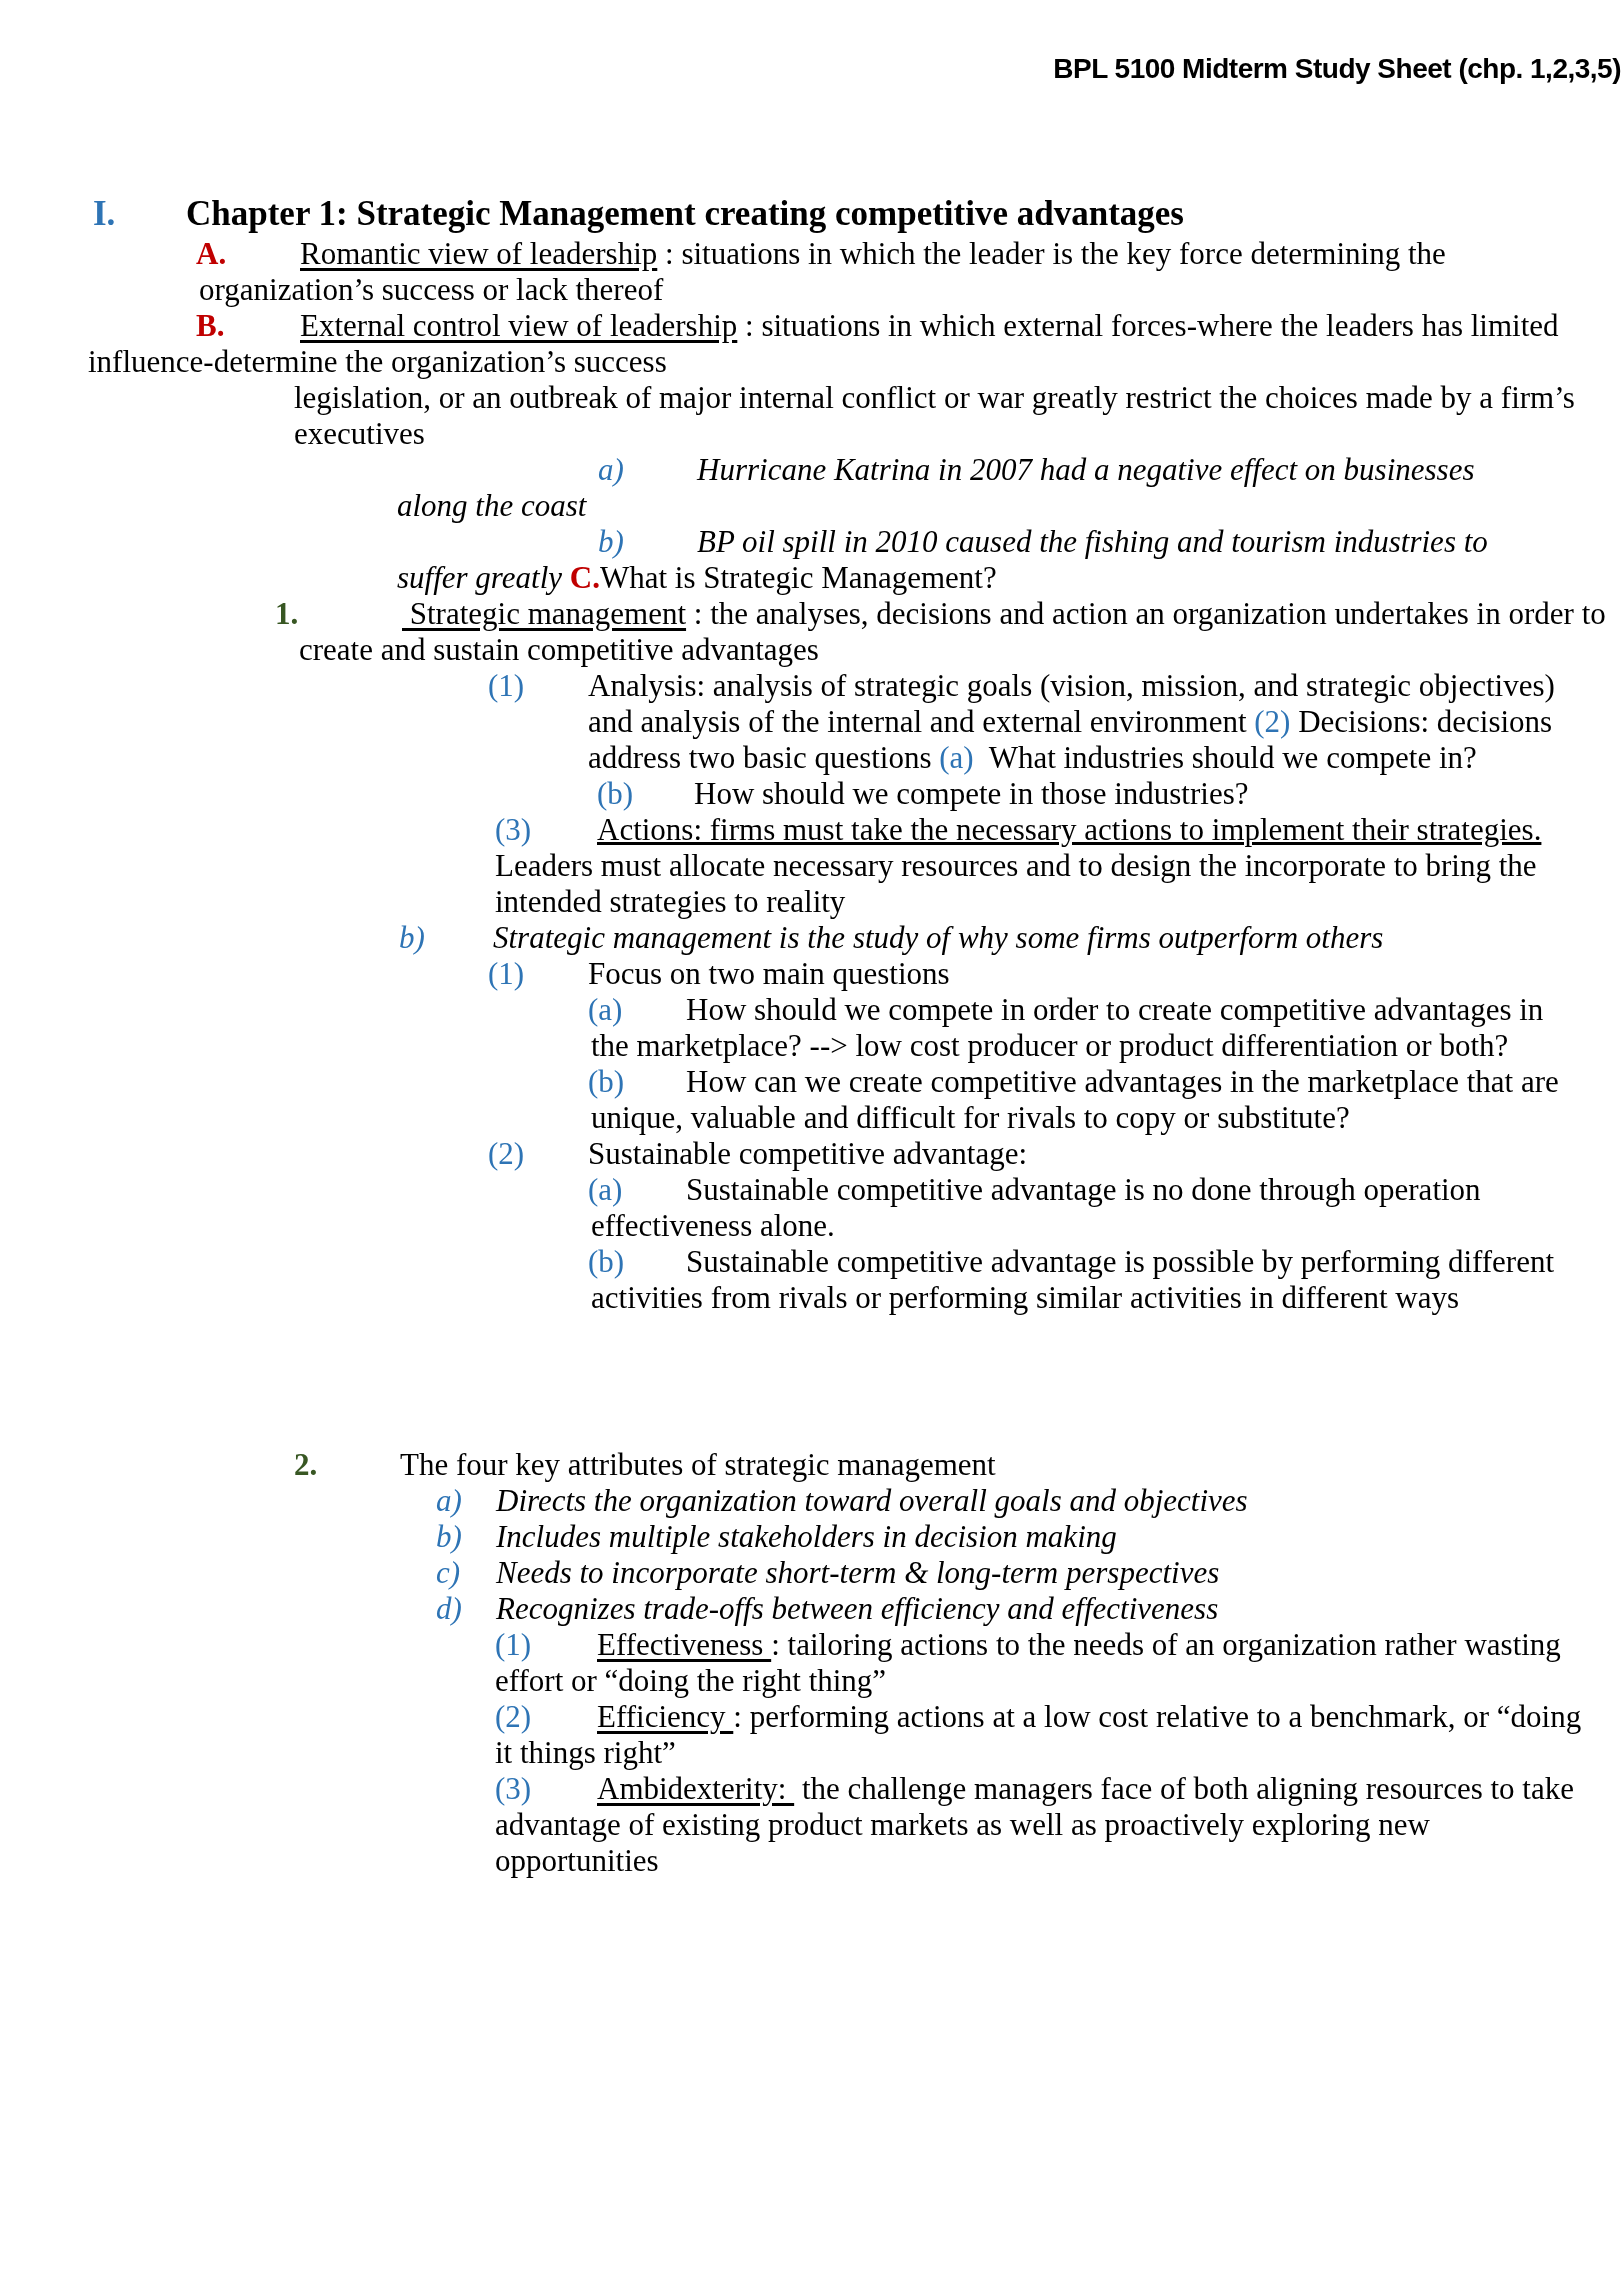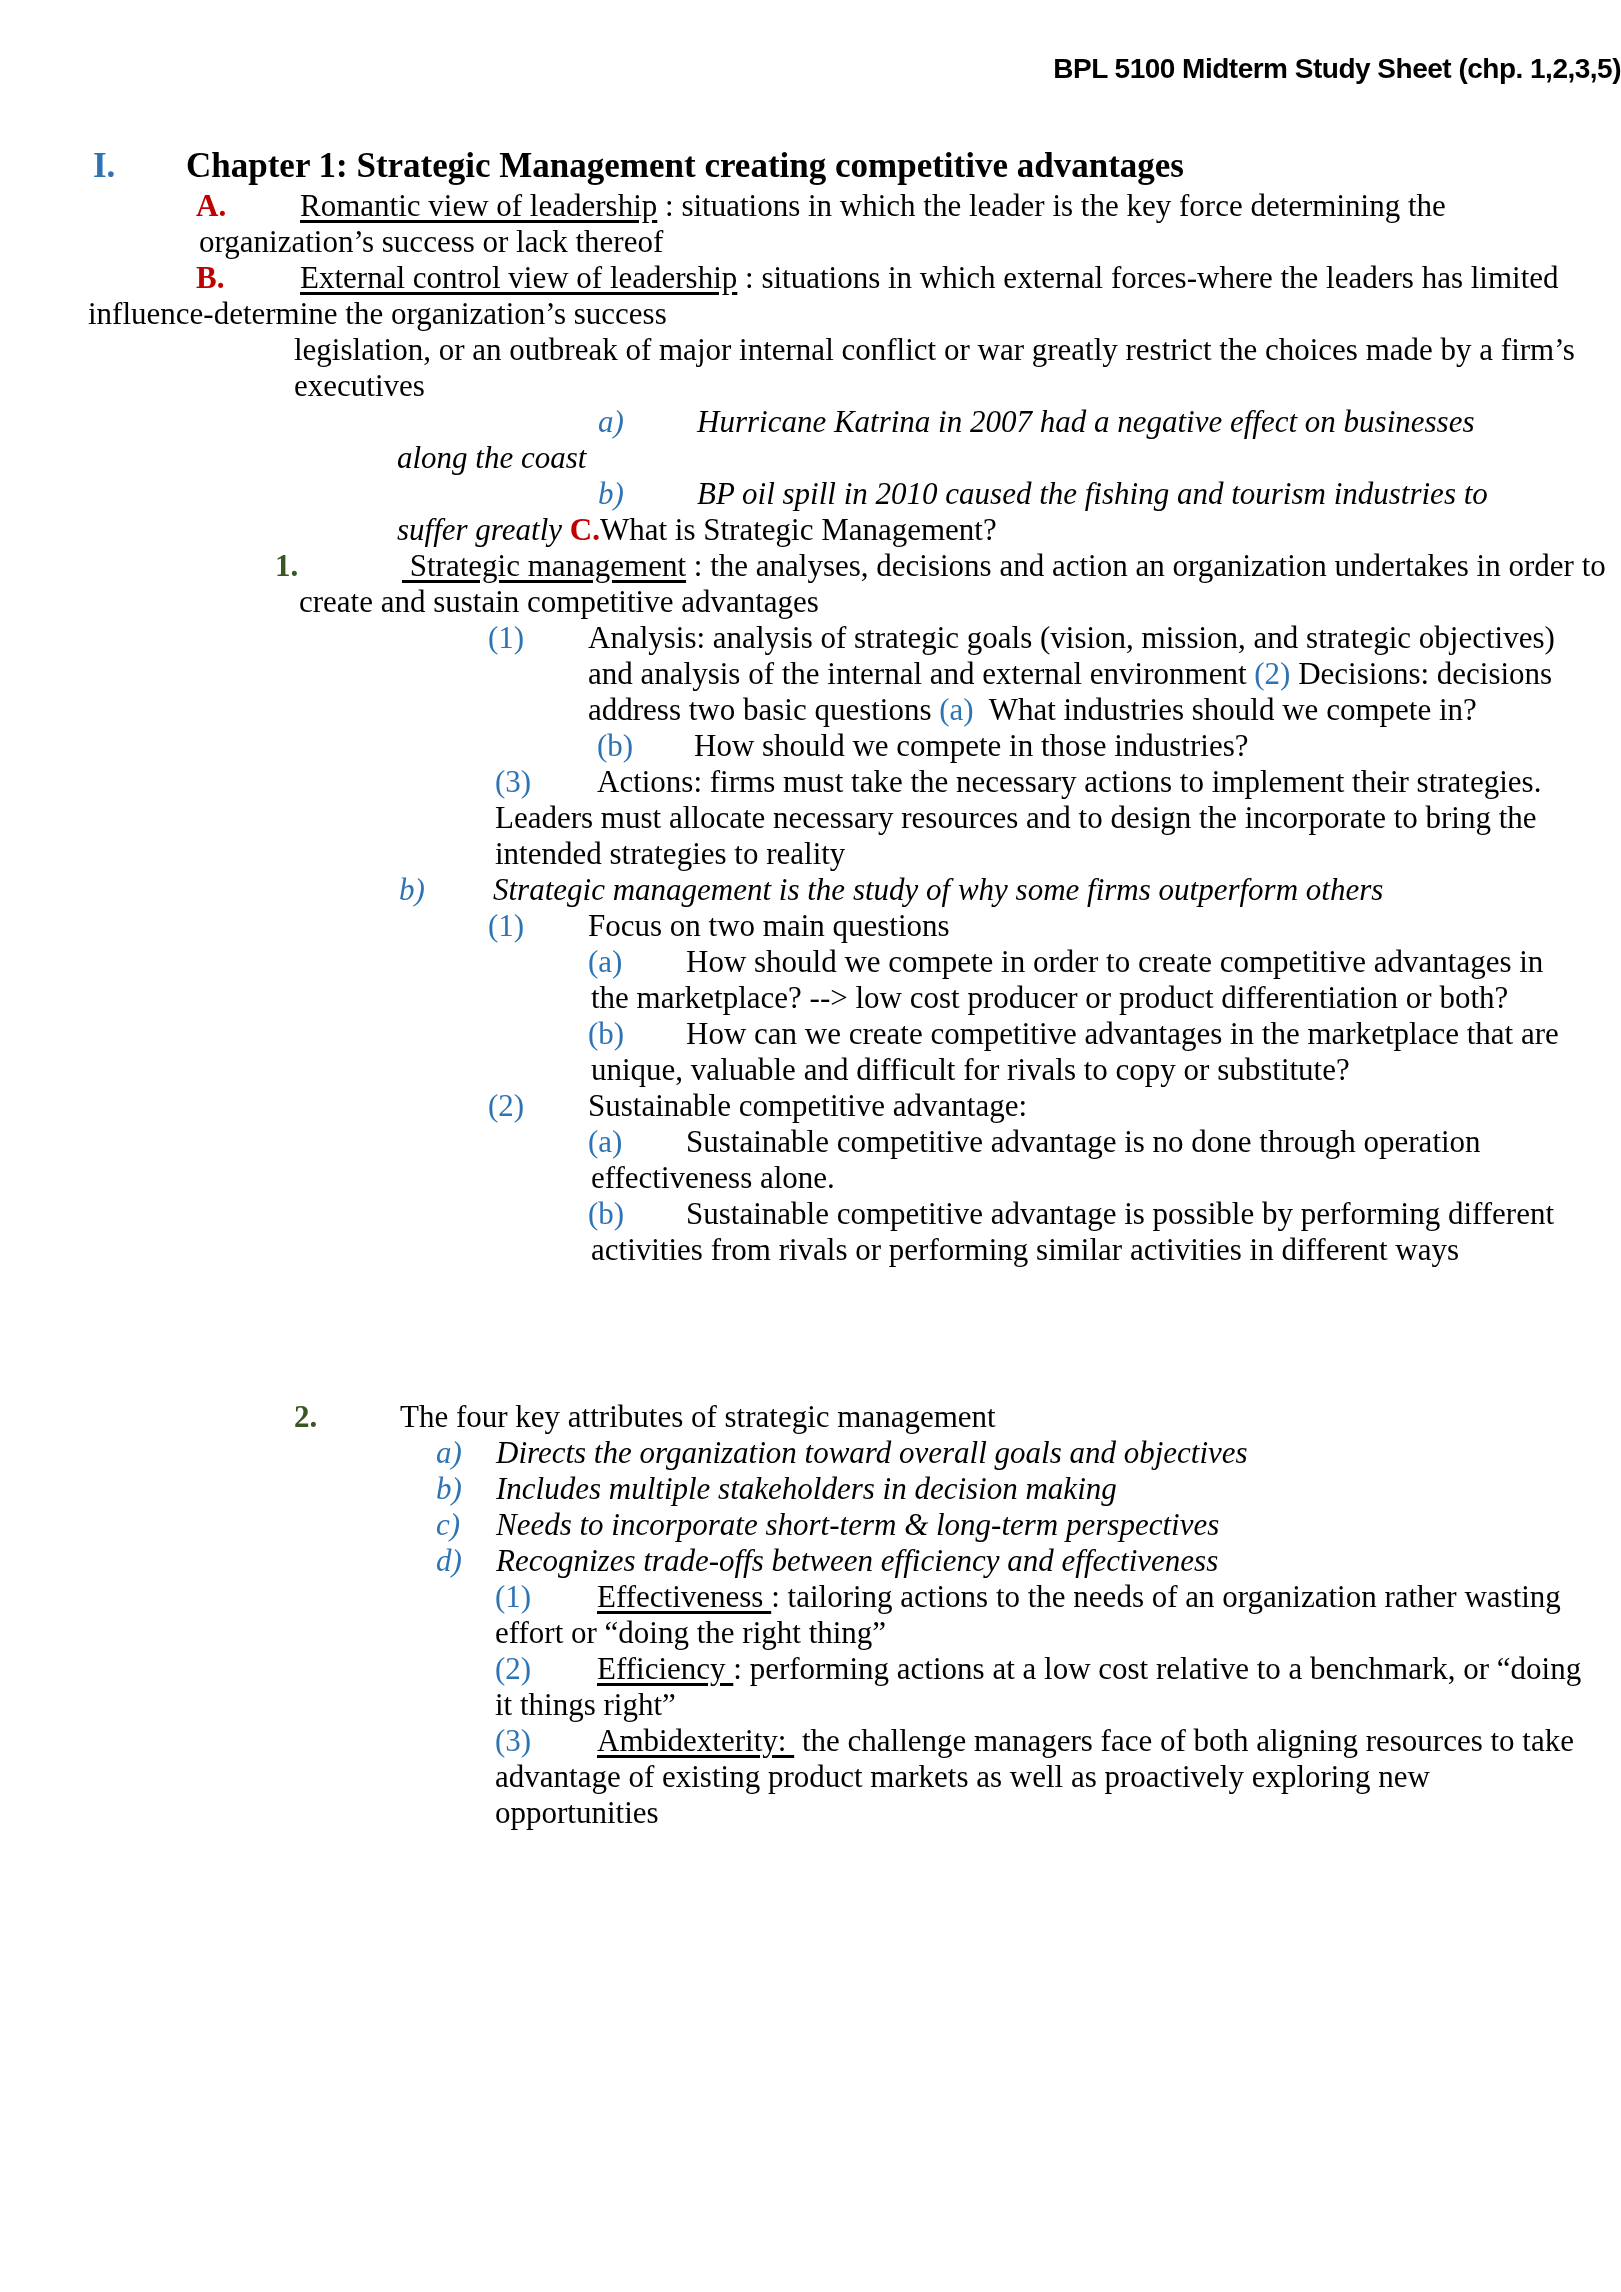--- a/index.html
+++ b/index.html
@@ -17,21 +17,21 @@
   .header {
     padding-top: 11.8px;
     text-align: right;
     font-family: "Liberation Sans", "DejaVu Sans", sans-serif;
     font-weight: bold;
     font-size: 28px;
     line-height: 41px;
     letter-spacing: -0.5px;
     margin-top: 36px;
   }
-  #doc { margin-top: 54px; }
+  #doc { margin-top: 102px; }
   .ln {
     white-space: pre;
     line-height: 36px;
   }
   .ln.heading {
     font-size: 35px;
     line-height: 45px;
     font-weight: bold;
   }
   .mk {
@@ -66,21 +66,21 @@
       <div class="ln" style="padding-left: 697px; text-indent: -99px;"><span class="mk m-bluei" style="width: 99px;">a)</span><span class="i">Hurricane Katrina in 2007 had a negative effect on businesses</span></div>
       <div class="ln" style="padding-left: 397px;"><span class="i">along the coast</span></div>
       <div class="ln" style="padding-left: 697px; text-indent: -99px;"><span class="mk m-bluei" style="width: 99px;">b)</span><span class="i">BP oil spill in 2010 caused the fishing and tourism industries to</span></div>
       <div class="ln" style="padding-left: 397px;"><span class="i">suffer greatly </span><span class="rb">C.</span><span>What is Strategic Management?</span></div>
       <div class="ln" style="padding-left: 402px; text-indent: -127px;"><span class="mk m-green" style="width: 127px;">1.</span><span class="u"> Strategic management</span><span> : the analyses, decisions and action an organization undertakes in order to</span></div>
       <div class="ln" style="padding-left: 299px;"><span>create and sustain competitive advantages</span></div>
       <div class="ln" style="padding-left: 588px; text-indent: -100px;"><span class="mk m-blue" style="width: 100px;">(1)</span><span>Analysis: analysis of strategic goals (vision, mission, and strategic objectives)</span></div>
       <div class="ln" style="padding-left: 588px;"><span>and analysis of the internal and external environment </span><span class="bl">(2)</span><span> Decisions: decisions</span></div>
       <div class="ln" style="padding-left: 588px;"><span>address two basic questions </span><span class="bl">(a)</span><span>  What industries should we compete in?</span></div>
       <div class="ln" style="padding-left: 694px; text-indent: -97px;"><span class="mk m-blue" style="width: 97px;">(b)</span><span>How should we compete in those industries?</span></div>
-      <div class="ln" style="padding-left: 597px; text-indent: -102px;"><span class="mk m-blue" style="width: 102px;">(3)</span><span>Actions: firms must take the necessary actions to implement their strategies.</span></div>
+      <div class="ln" style="padding-left: 597px; text-indent: -102px; text-decoration: underline;"><span class="mk m-blue" style="width: 102px;">(3)</span><span>Actions: firms must take the necessary actions to implement their strategies.</span></div>
       <div class="ln" style="padding-left: 495px;"><span>Leaders must allocate necessary resources and to design the incorporate to bring the</span></div>
       <div class="ln" style="padding-left: 495px;"><span>intended strategies to reality</span></div>
       <div class="ln" style="padding-left: 493px; text-indent: -94px;"><span class="mk m-bluei" style="width: 94px;">b)</span><span class="i">Strategic management is the study of why some firms outperform others</span></div>
       <div class="ln" style="padding-left: 588px; text-indent: -100px;"><span class="mk m-blue" style="width: 100px;">(1)</span><span>Focus on two main questions</span></div>
       <div class="ln" style="padding-left: 686px; text-indent: -98px;"><span class="mk m-blue" style="width: 98px;">(a)</span><span>How should we compete in order to create competitive advantages in</span></div>
       <div class="ln" style="padding-left: 591px;"><span>the marketplace? --&gt; low cost producer or product differentiation or both?</span></div>
       <div class="ln" style="padding-left: 686px; text-indent: -98px;"><span class="mk m-blue" style="width: 98px;">(b)</span><span>How can we create competitive advantages in the marketplace that are</span></div>
       <div class="ln" style="padding-left: 591px;"><span>unique, valuable and difficult for rivals to copy or substitute?</span></div>
       <div class="ln" style="padding-left: 588px; text-indent: -100px;"><span class="mk m-blue" style="width: 100px;">(2)</span><span>Sustainable competitive advantage:</span></div>
       <div class="ln" style="padding-left: 686px; text-indent: -98px;"><span class="mk m-blue" style="width: 98px;">(a)</span><span>Sustainable competitive advantage is no done through operation</span></div>

